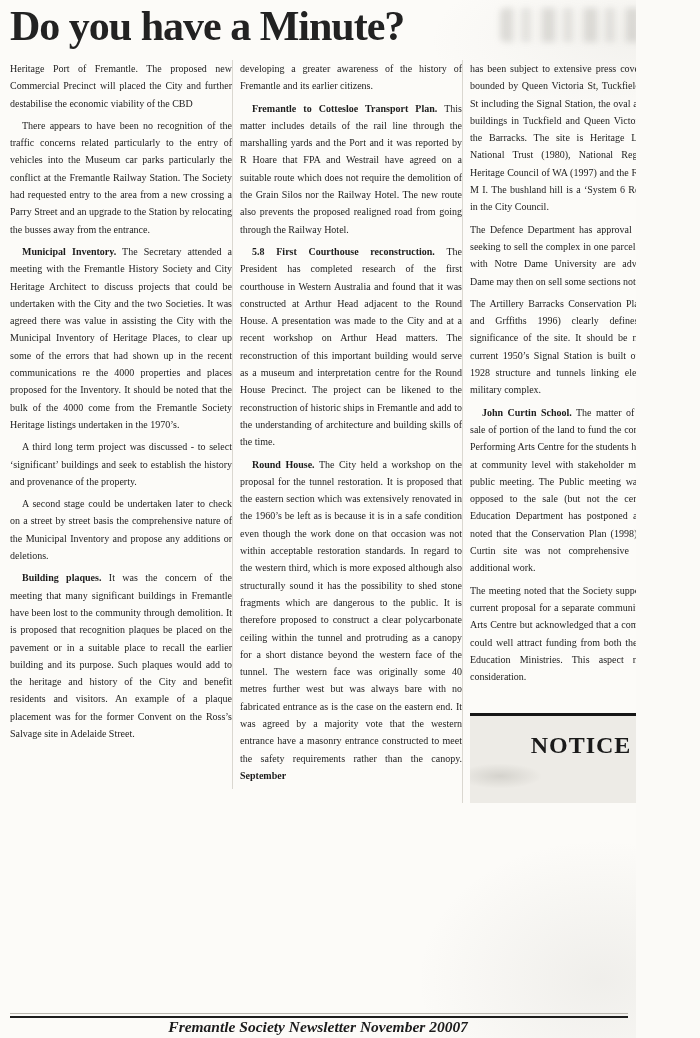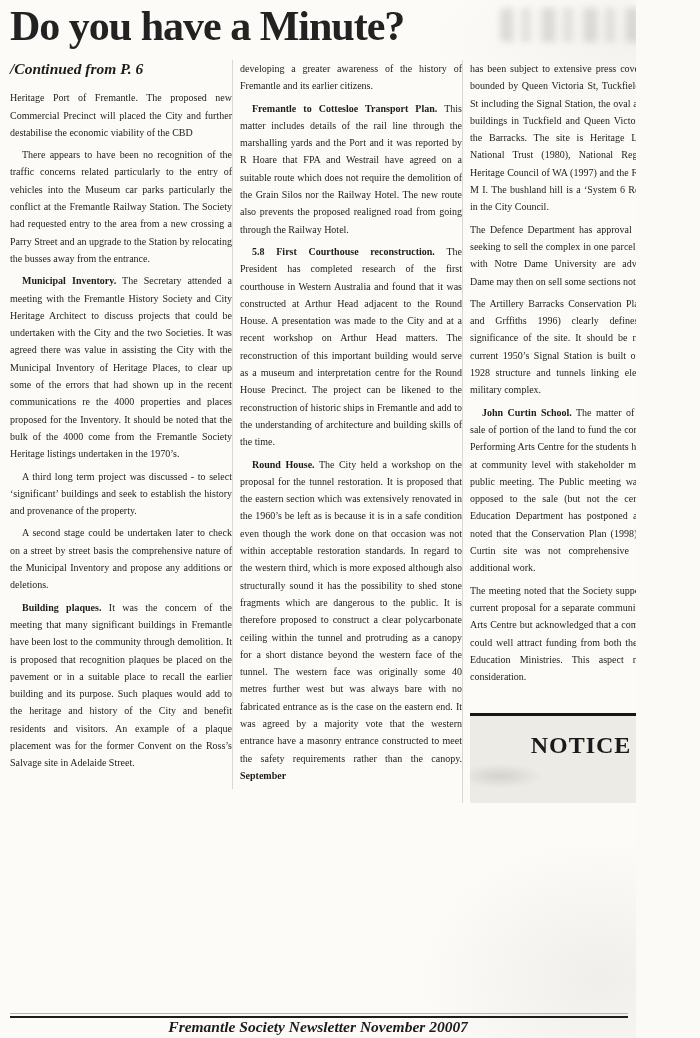--- a/index.html
+++ b/index.html
@@ -76,21 +76,20 @@
 <div class="page">
 
   <div class="masthead">
     <h1 class="title">Do you have a Minute?</h1>
   </div>
 
   <div class="ghost"></div>
 
   <div class="columns">
     <div class="col">
-        <p class="blk continued"><span>/Continued from P. 6</span></p>
         <p class="blk p"><span>Heritage Port of Fremantle.  The proposed new Commercial Precinct will placed the City and further destabilise the economic viability of the CBD</span></p>
         <p class="blk p ind"><span>There appears to have been no recognition of the traffic concerns related particularly to the entry of vehicles into the Museum car parks particularly the conflict at the Fremantle Railway Station.  The Society had requested entry to the area from a new crossing a Parry Street and an upgrade to the Station by relocating the busses away from the entrance.</span></p>
         <p class="blk p ind"><span class="b">Municipal Inventory.</span><span>  The Secretary attended a meeting with the Fremantle History Society and City Heritage Architect to discuss projects that could be undertaken with the City and the two Societies.  It was agreed there was value in assisting the City with the Municipal Inventory of Heritage Places, to clear up some of the errors that had shown up in the recent communications re the 4000 properties and places proposed for the Inventory. It should be noted that the bulk of the 4000 come from the Fremantle Society Heritage listings undertaken in the 1970’s.</span></p>
         <p class="blk p ind"><span>A third long term project was discussed - to select ‘significant’ buildings and seek to establish the history and provenance of the property.</span></p>
         <p class="blk p ind"><span>A second stage could be undertaken later to check on a street by street basis the comprehensive nature of the Municipal Inventory and propose any additions or deletions.</span></p>
         <p class="blk p ind"><span class="b">Building plaques.</span><span>  It was the concern of the meeting that many significant buildings in Fremantle have been lost to the community through demolition.  It is proposed that recognition plaques be placed on the pavement or in a suitable place to recall the earlier building and its purpose.  Such plaques would add to the heritage and history of the City and benefit residents and visitors.  An example of a plaque placement was for the former Convent on the Ross’s Salvage site in Adelaide Street.</span></p>
       </div>
     <div class="col">
         <p class="blk p"><span>developing a greater awareness of the history of Fremantle and its earlier citizens.</span></p>
         <p class="blk p ind"><span class="b">Fremantle to Cottesloe Transport Plan.</span><span>  This matter includes details of the rail line through the marshalling yards and the Port and it was reported by R Hoare that FPA and Westrail have agreed on a suitable route which does not require the demolition of the Grain Silos nor the Railway Hotel.  The new route also prevents the proposed realigned road from going through the Railway Hotel.</span></p>

